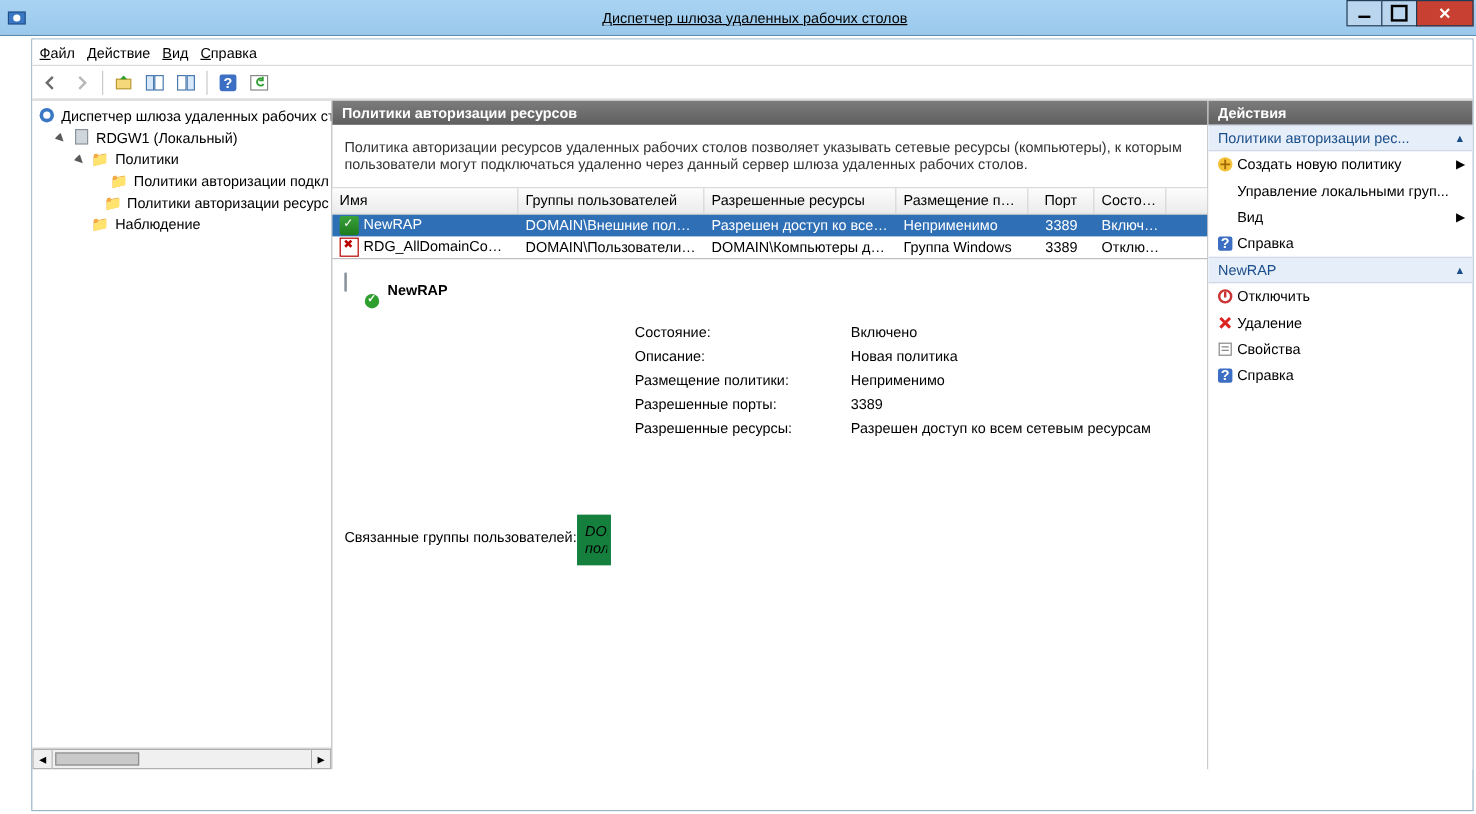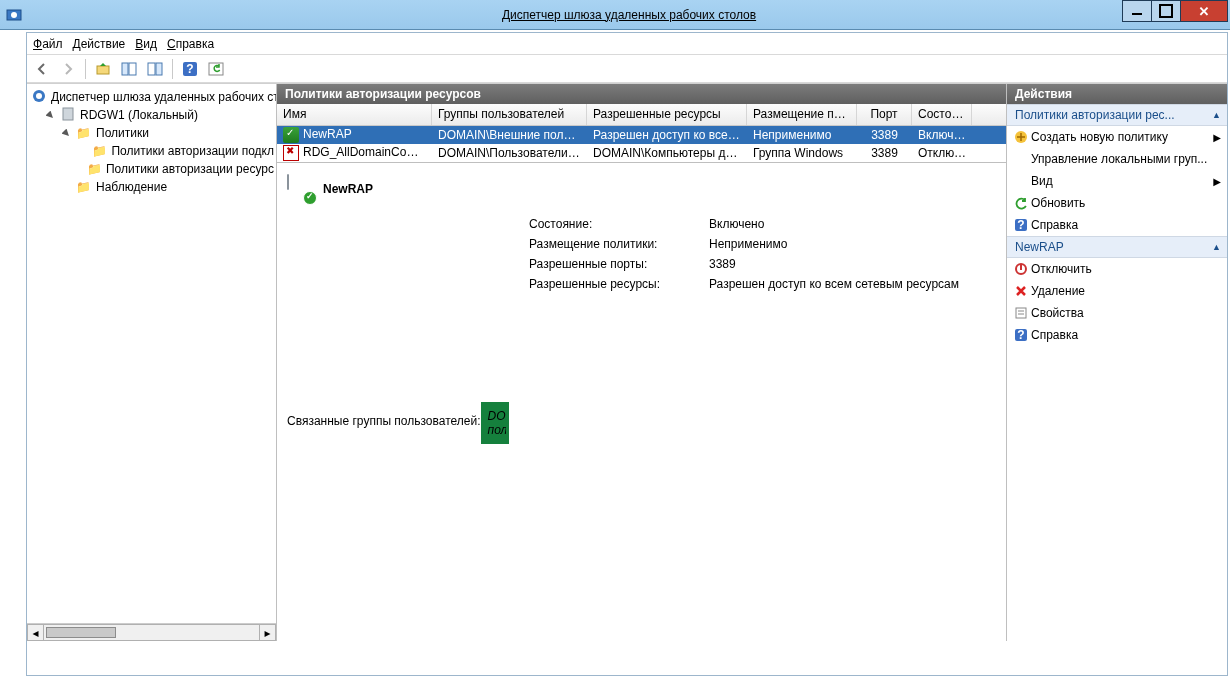--- a/index.html
+++ b/index.html
@@ -216,20 +216,21 @@
       <div class="arrow">◂</div>
       <div class="track">
               <div class="thumb"></div>
             </div>
       <div class="arrow">▸</div>
     </div>
   </div>
 
   <div class="center">
     <div class="hdr">Политики авторизации ресурсов</div>
+    <div class="desc">Политика авторизации ресурсов удаленных рабочих столов позволяет указывать сетевые ресурсы (компьютеры), к которым пользователи могут подключаться удаленно через данный сервер шлюза удаленных рабочих столов.</div>
 
     <div class="tbl">
       <div class="thead">
         <div class="th cn">Имя</div>
         <div class="th cg">Группы пользователей</div>
         <div class="th cr">Разрешенные ресурсы</div>
         <div class="th cp">Размещение полити...</div>
         <div class="th cport">Порт</div>
         <div class="th cs">Состоя...</div>
       </div>
@@ -264,20 +265,24 @@
           <div class="listbox">
             <div>DOMAIN\Внешние пользователи</div>
           </div>
         </div>
         <div class="dright">
           <div class="kv">
                   <div class="k">Состояние:</div>
                   <div class="v">Включено</div>
                 </div>
           <div class="kv">
+                  <div class="k">Описание:</div>
+                  <div class="v">Новая политика</div>
+                </div>
+          <div class="kv">
                   <div class="k">Размещение политики:</div>
                   <div class="v">Неприменимо</div>
                 </div>
           <div class="kv">
                   <div class="k">Разрешенные порты:</div>
                   <div class="v">3389</div>
                 </div>
           <div class="kv">
                   <div class="k">Разрешенные ресурсы:</div>
                   <div class="v">Разрешен доступ ко всем сетевым ресурсам</div>
@@ -306,29 +311,20 @@
     <div class="aitem">
             <span>Управление локальными груп...</span>
           </div>
     <div class="aitem">
             <span>Вид</span>
             <span class="sub">▶</span>
           </div>
     <div class="aitem">
       <span class="aic">
               <svg width="14" height="14">
-                <path d="M11 4a5 5 0 10.9 6" fill="none" stroke="#2e9e2e" stroke-width="1.8"></path>
-                <path d="M11 2v3h-3" fill="none" stroke="#2e9e2e" stroke-width="1.8"></path>
-              </svg>
-            </span>
-      <span>Обновить</span>
-    </div>
-    <div class="aitem">
-      <span class="aic">
-              <svg width="14" height="14">
                 <rect x="1" y="1" width="12" height="12" rx="2" fill="#3c6fc4"></rect>
                 <text x="7" y="11" text-anchor="middle" fill="#fff" font-size="10" font-weight="bold">?</text>
               </svg>
             </span>
       <span>Справка</span>
     </div>
 
     <div class="group-hdr">
             <span>NewRAP</span>
             <span class="arrow">▲</span>

